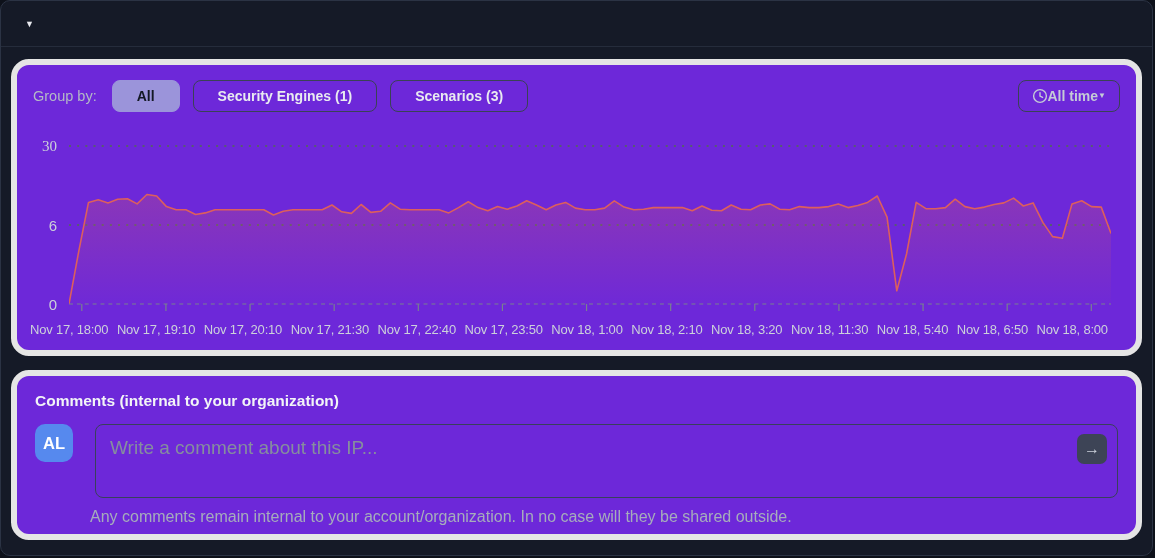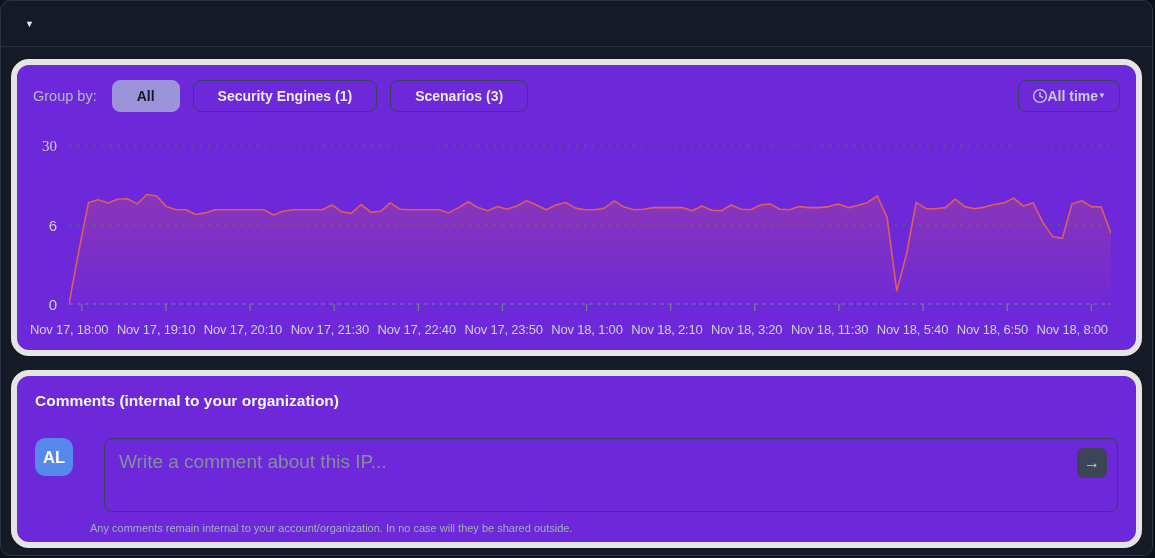--- a/index.html
+++ b/index.html
@@ -24,30 +24,30 @@
   
   .chart-area{position:relative;margin:26px 25px 0 52px;height:176px;}
   .chart-area svg{position:absolute;left:0;top:0;width:100%;height:100%;}
   .y-label{position:absolute;left:-50px;width:38px;text-align:right;transform:translateY(-50%);
            color:#ccd1d9;font-size:15px;}
   .x-labels{display:flex;justify-content:space-between;margin:8px 28px 0 13px;
             color:#ccd1da;font-size:13px;letter-spacing:-.2px;white-space:nowrap;align-items:flex-end;}
   
   .comments-card{margin:14px 10px;padding:16px 18px 8px;}
   .c-title{font-size:15.5px;font-weight:700;color:#f2f4f7;}
-  .c-row{display:flex;margin-top:28px;gap:31px;align-items:flex-start;}
+  .c-row{display:flex;margin-top:14px;gap:22px;align-items:flex-start;}
   .avatar{width:38px;height:38px;border-radius:10px;background:#5689ee;color:#fff;font-weight:700;
           font-size:16.5px;display:flex;align-items:center;justify-content:center;flex:0 0 auto;cursor:default;}
   .input-wrap{flex:1;position:relative;border:1px solid #39415a;border-radius:8px;height:72px;}
   .input-wrap textarea{width:100%;height:100%;background:transparent;border:none;resize:none;outline:none;
           color:#e6e9ee;font-size:19px;padding:12px 52px 12px 14px;box-sizing:border-box;font-family:inherit;}
   .input-wrap textarea::placeholder{color:#868e9e;opacity:1;}
   .send-btn{position:absolute;top:9px;right:10px;width:30px;height:30px;border-radius:7px;background:#3d4456;
           color:#ccd1db;display:flex;align-items:center;justify-content:center;font-size:16px;border:none;cursor:pointer;}
-  .disclaimer{margin:10px 0 0 55px;color:#a6adbb;font-size:11px;}
+  .disclaimer{margin:10px 0 0 55px;color:#a6adbb;font-size:16px;}
 </style>
 </head>
 <body>
 
 <div class="app">
 
   <div class="hdr">
     <span class="collapse">▼</span>
   </div>
 

